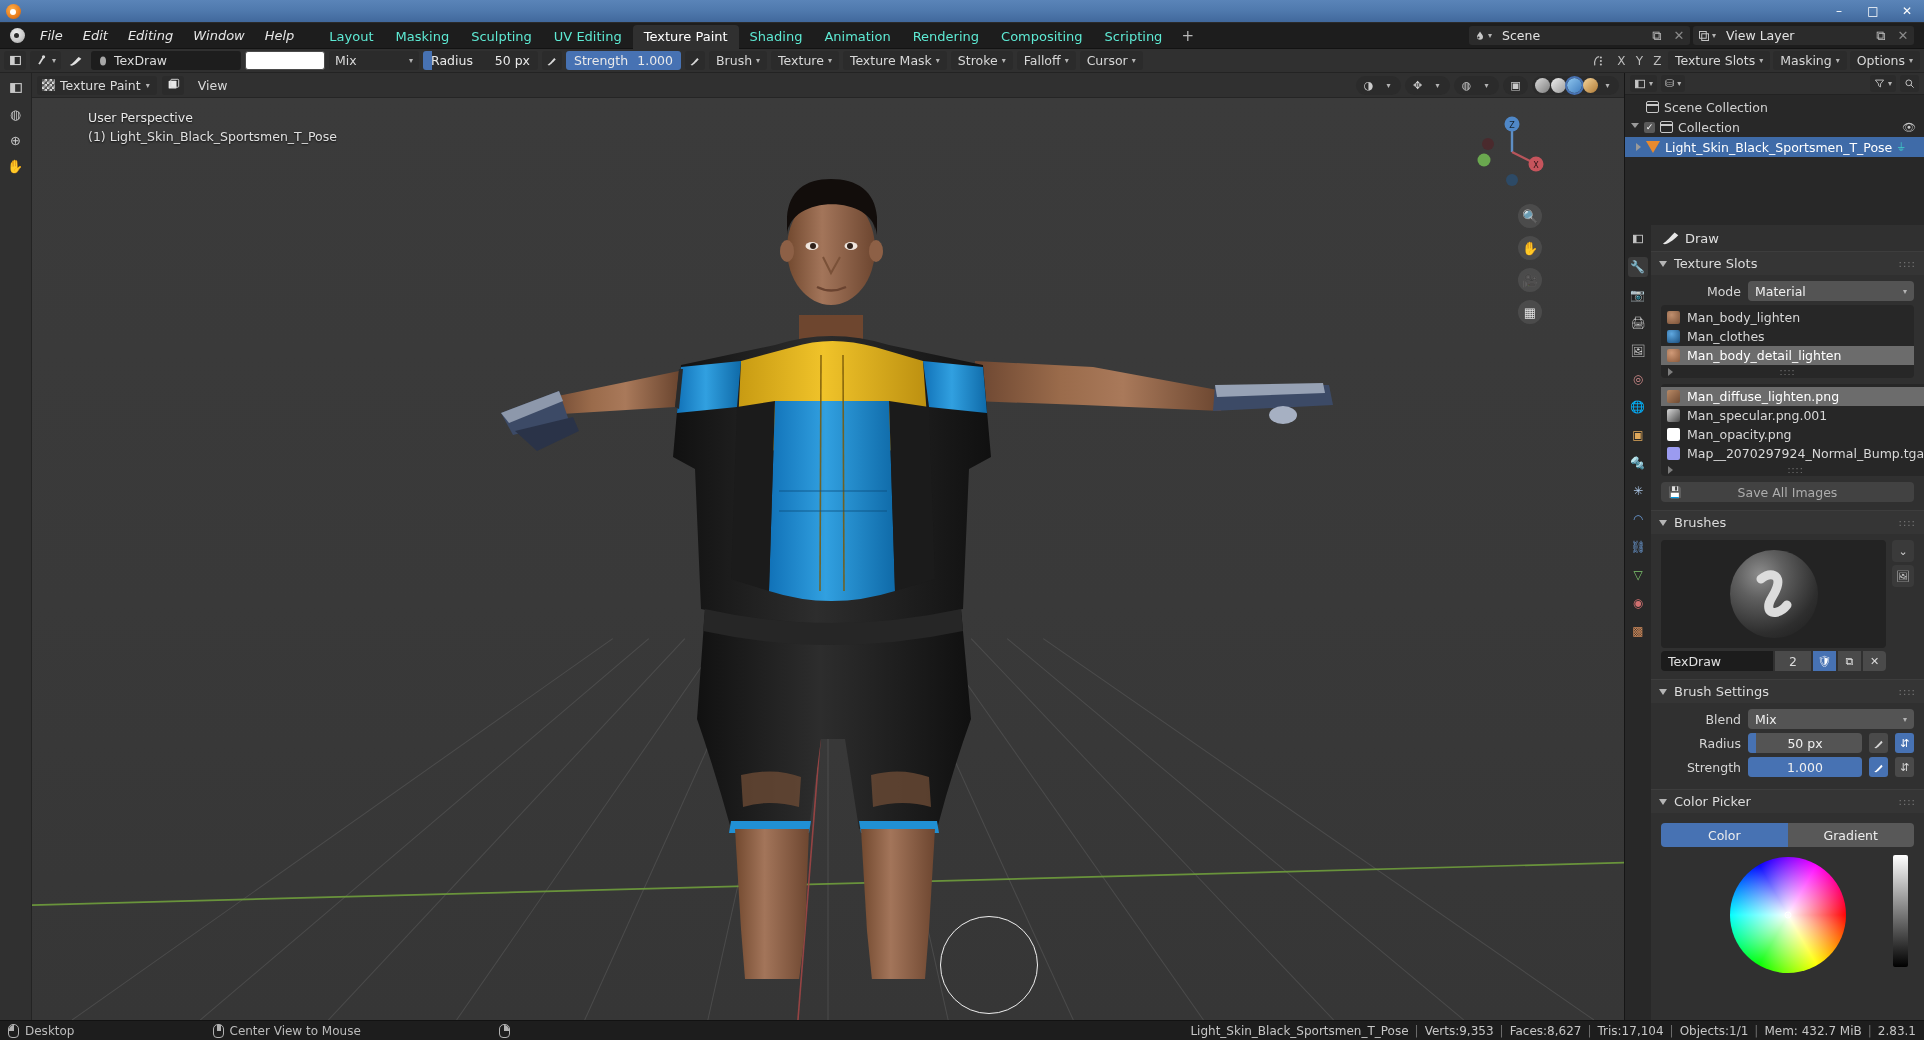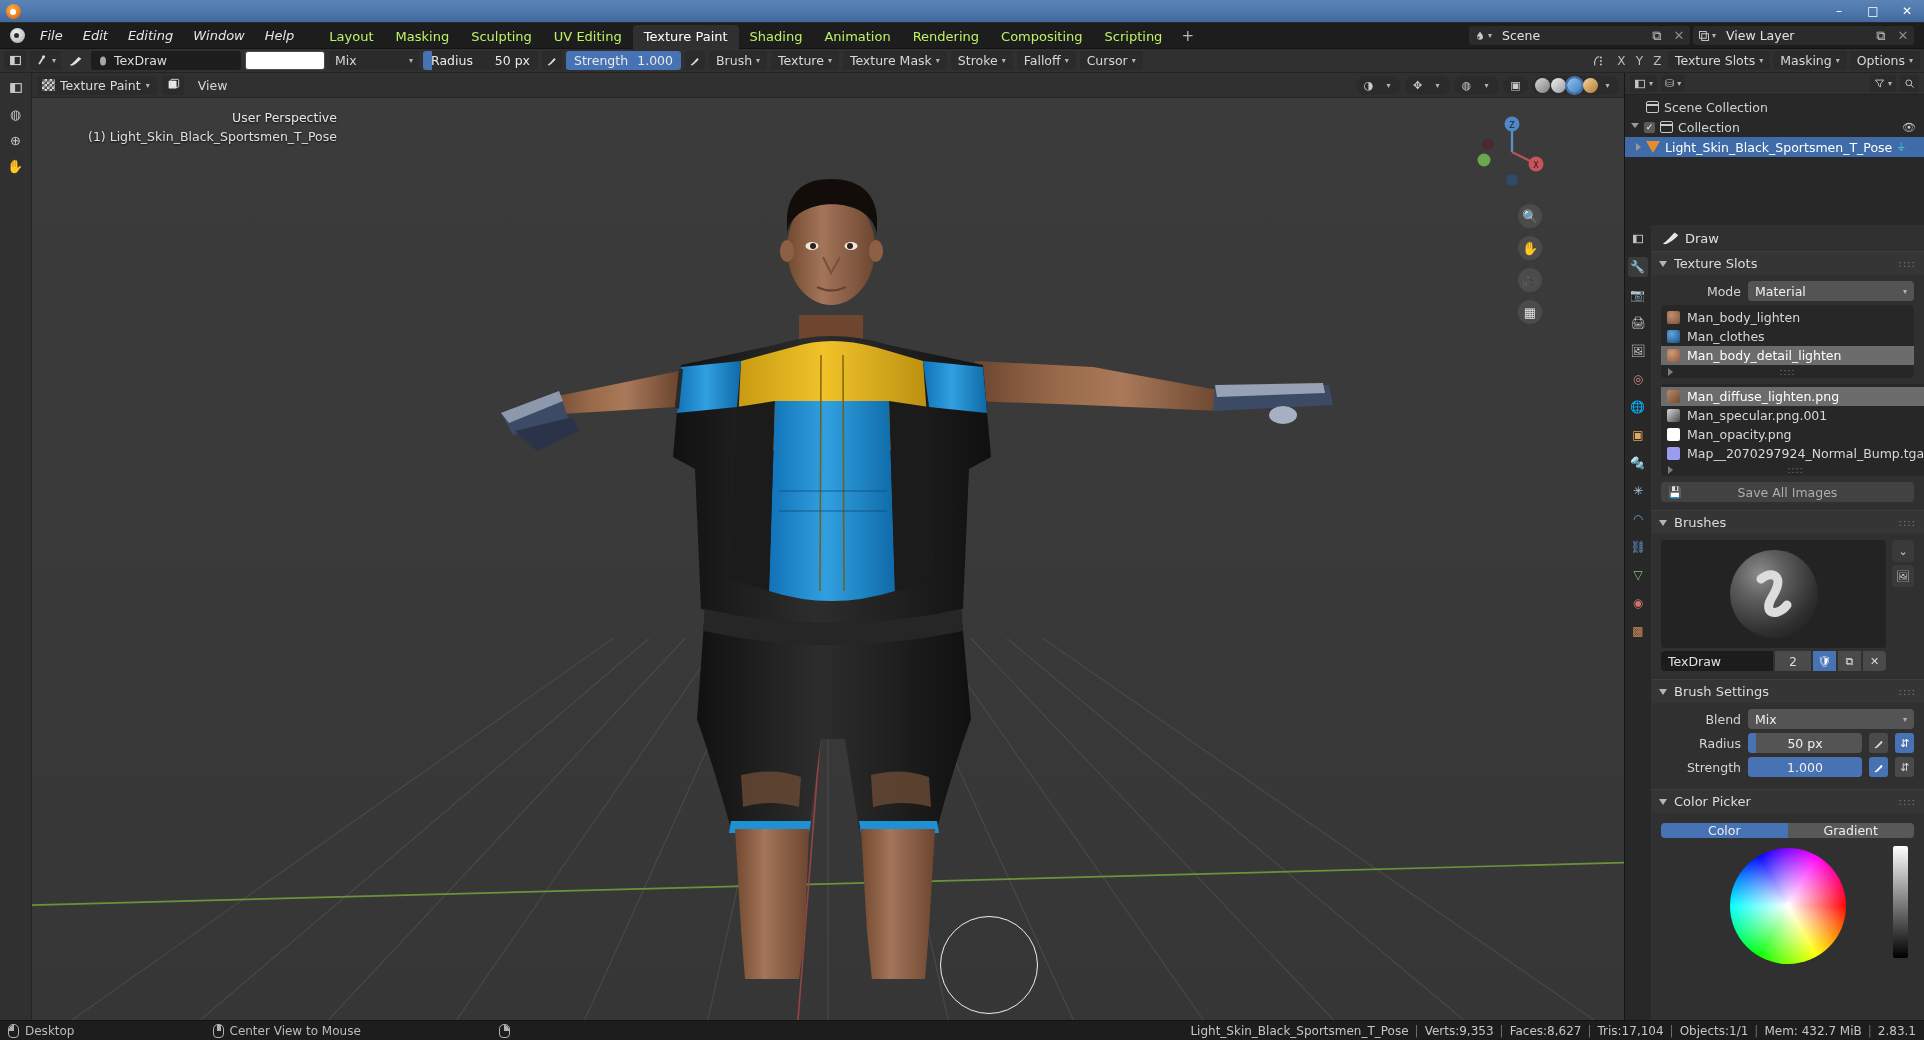--- a/index.html
+++ b/index.html
@@ -59,21 +59,21 @@
   }
   .blender-icon-small::after {
     content:""; position:absolute; left:4px; top:5px; width:5px; height:5px;
     border-radius:50%; background:#2b2b2b;
   }
   .menu-item {
     padding: 2px 10px; color:#e6e6e6; font-size:13px; border-radius:3px; line-height:18px;font-style:italic;
   }
   .wstabs { display:flex; align-items:center; margin-left: 14px; gap:0px; height:26px; }
   .wstab {
-    padding: 4px 11px 5px; font-size:13px; color:#bef264; line-height:15px;
+    padding: 4px 11px 5px; font-size:13px; color:#5eead4; line-height:15px;
     border-radius: 4px 4px 0 0; position:relative; top:1px;
   }
   .wstab.active { background:#303030; color:#ffffff; }
   .wstab.plus { color:#b8b8b8; padding: 4px 8px; font-size:15px; }
   .topbar-right { margin-left:auto; display:flex; align-items:center; gap:3px; padding-right:6px; }
   .scene-block { display:flex; align-items:center; }
   .id-icon-btn {
     background:#2b2b2b; border-radius:3px 0 0 3px; height:19px;
     display:flex; align-items:center; gap:2px; padding:0 4px 0 5px; color:#c8c8c8; font-size:10px;
   }
@@ -172,21 +172,21 @@
   .sb3{background:linear-gradient(135deg,#8fc6ef,#3f7bbd);outline:2px solid #4772b3;}
   .sb4{background:linear-gradient(135deg,#f5d49a,#b07b36);}
 
   
   .viewport {
     flex:1 1 auto; position:relative; overflow:hidden;
     background: linear-gradient(to bottom, #3b3b3b 0%, #393939 55%, #363636 100%);
   }
   .vp-overlay-text {
     position:absolute; left:56px; top:10px; color:#e8e8e8; font-size:12.5px; line-height:19px;
-    text-shadow: 0 1px 2px rgba(0,0,0,.8); pointer-events:none;text-align:right;
+    text-shadow: 0 1px 2px rgba(0,0,0,.8); pointer-events:none;
   }
   .vp-overlay-text .l2 { color:#e0e0e0; }
 
   
   .grid-svg { position:absolute; inset:0; width:100%; height:100%; }
 
   
   .gizmo { position:absolute; right:74px; top:16px; width:76px; height:76px; }
   .nav-btns { position:absolute; right:82px; top:106px; display:flex; flex-direction:column; gap:8px; }
   .nav-btn { width:24px;height:24px;border-radius:50%;background:rgba(90,90,90,.55);
@@ -264,21 +264,21 @@
   .side-btn { width:22px;height:22px;background:#3a3a3a;border-radius:4px;display:flex;align-items:center;justify-content:center;color:#cfcfcf;font-size:11px; }
   .val-slider {
     flex:1 1 auto; height:20px; border-radius:4px; background:#545454; position:relative; overflow:hidden;
     display:flex; align-items:center; justify-content:center; color:#f0f0f0; font-size:12.5px;
   }
   .val-slider .fill { position:absolute; left:0; top:0; bottom:0; background:#4772b3; }
   .val-slider span { position:relative; z-index:2; }
   .mini-icon-btn { width:19px;height:20px;background:#4a4a4a;border-radius:3px;display:flex;align-items:center;justify-content:center;color:#d5d5d5;font-size:11px; }
   .mini-icon-btn.act { background:#4772b3; color:#ffffff; }
   .seg { display:flex; margin:4px 0 6px; }
-  .seg > div { flex:1 1 0; height:15px; display:flex; align-items:center; justify-content:center; font-size:12.5px; color:#ededed; background:#585858; }
+  .seg > div { flex:1 1 0; height:24px; display:flex; align-items:center; justify-content:center; font-size:12.5px; color:#ededed; background:#585858; }
   .seg > div:first-child { border-radius:4px 0 0 4px; }
   .seg > div:last-child { border-radius:0 4px 4px 0; }
   .seg > div.on { background:#4772b3; }
   .wheel-wrap { display:flex; justify-content:center; padding-top:4px; position:relative; }
   .color-wheel { width:116px;height:116px;border-radius:50%;
     background: conic-gradient(from 90deg, #ff0000, #ffff00, #00ff00, #00ffff, #0000ff, #ff00ff, #ff0000);
     position:relative; }
   .color-wheel::after { content:""; position:absolute; inset:0; border-radius:50%;
     background: radial-gradient(circle, #ffffff 0%, rgba(255,255,255,0) 72%); }
   .wheel-dot { position:absolute; left:50%; top:50%; width:7px;height:7px;border-radius:50%;

